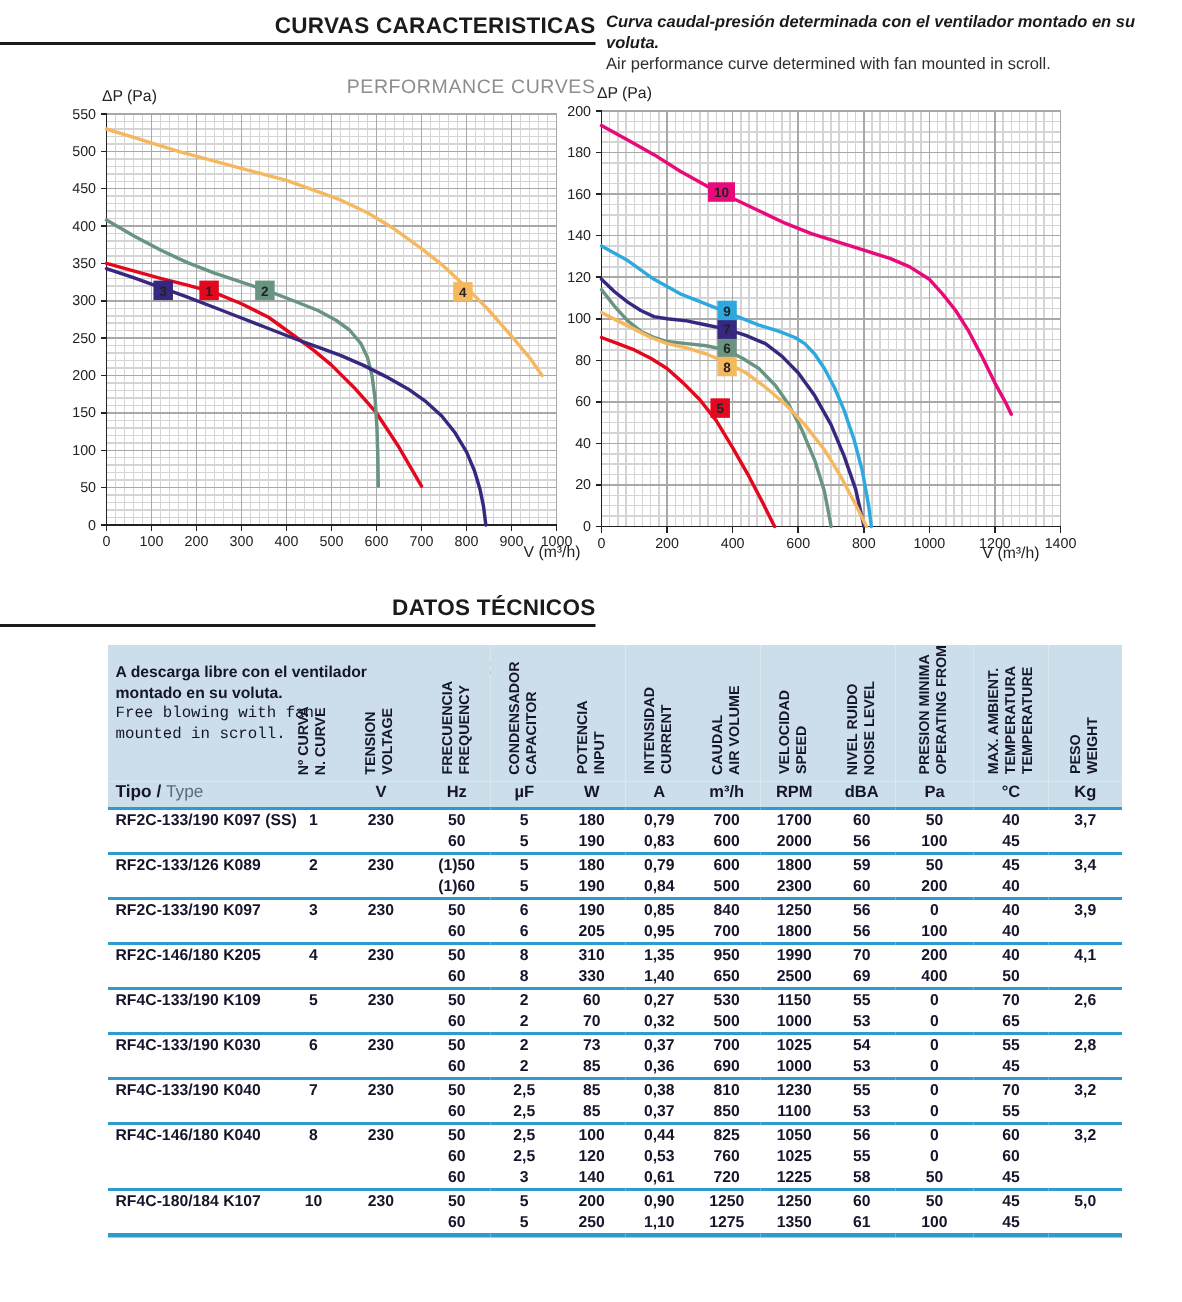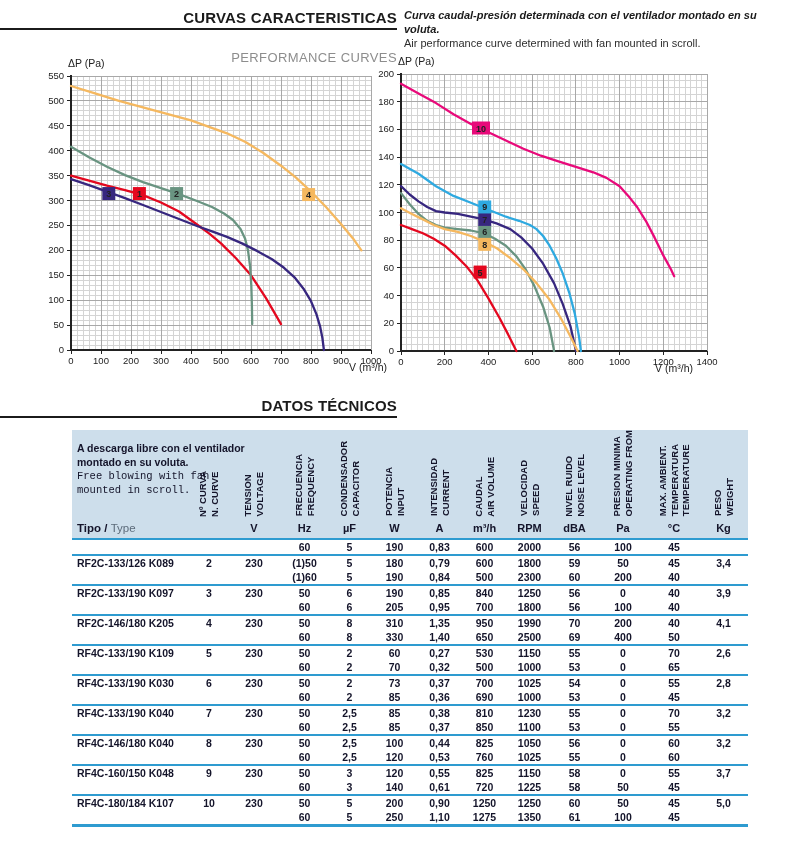--- a/index.html
+++ b/index.html
@@ -557,20 +557,35 @@
           <td>A</td>
           <td>m³/h</td>
           <td>RPM</td>
           <td>dBA</td>
           <td>Pa</td>
           <td>°C</td>
           <td>Kg</td>
         </tr>
     </thead>
     <tbody id="tbody">
+        <tr class="grp-start">
+          <td class="type-cell">RF2C-133/190 K097 (SS)</td>
+          <td>1</td>
+          <td>230</td>
+          <td>50</td>
+          <td>5</td>
+          <td>180</td>
+          <td>0,79</td>
+          <td>700</td>
+          <td>1700</td>
+          <td>60</td>
+          <td>50</td>
+          <td>40</td>
+          <td>3,7</td>
+        </tr>
         <tr class="grp-cont">
           <td class="type-cell"></td>
           <td></td>
           <td></td>
           <td>60</td>
           <td>5</td>
           <td>190</td>
           <td>0,83</td>
           <td>600</td>
           <td>2000</td>
@@ -782,35 +797,20 @@
           <td>2,5</td>
           <td>120</td>
           <td>0,53</td>
           <td>760</td>
           <td>1025</td>
           <td>55</td>
           <td>0</td>
           <td>60</td>
           <td></td>
         </tr>
-        <tr class="grp-start">
-          <td class="type-cell">RF4C-160/150 K048</td>
-          <td>9</td>
-          <td>230</td>
-          <td>50</td>
-          <td>3</td>
-          <td>120</td>
-          <td>0,55</td>
-          <td>825</td>
-          <td>1150</td>
-          <td>58</td>
-          <td>0</td>
-          <td>55</td>
-          <td>3,7</td>
-        </tr>
         <tr class="grp-cont">
           <td class="type-cell"></td>
           <td></td>
           <td></td>
           <td>60</td>
           <td>3</td>
           <td>140</td>
           <td>0,61</td>
           <td>720</td>
           <td>1225</td>

